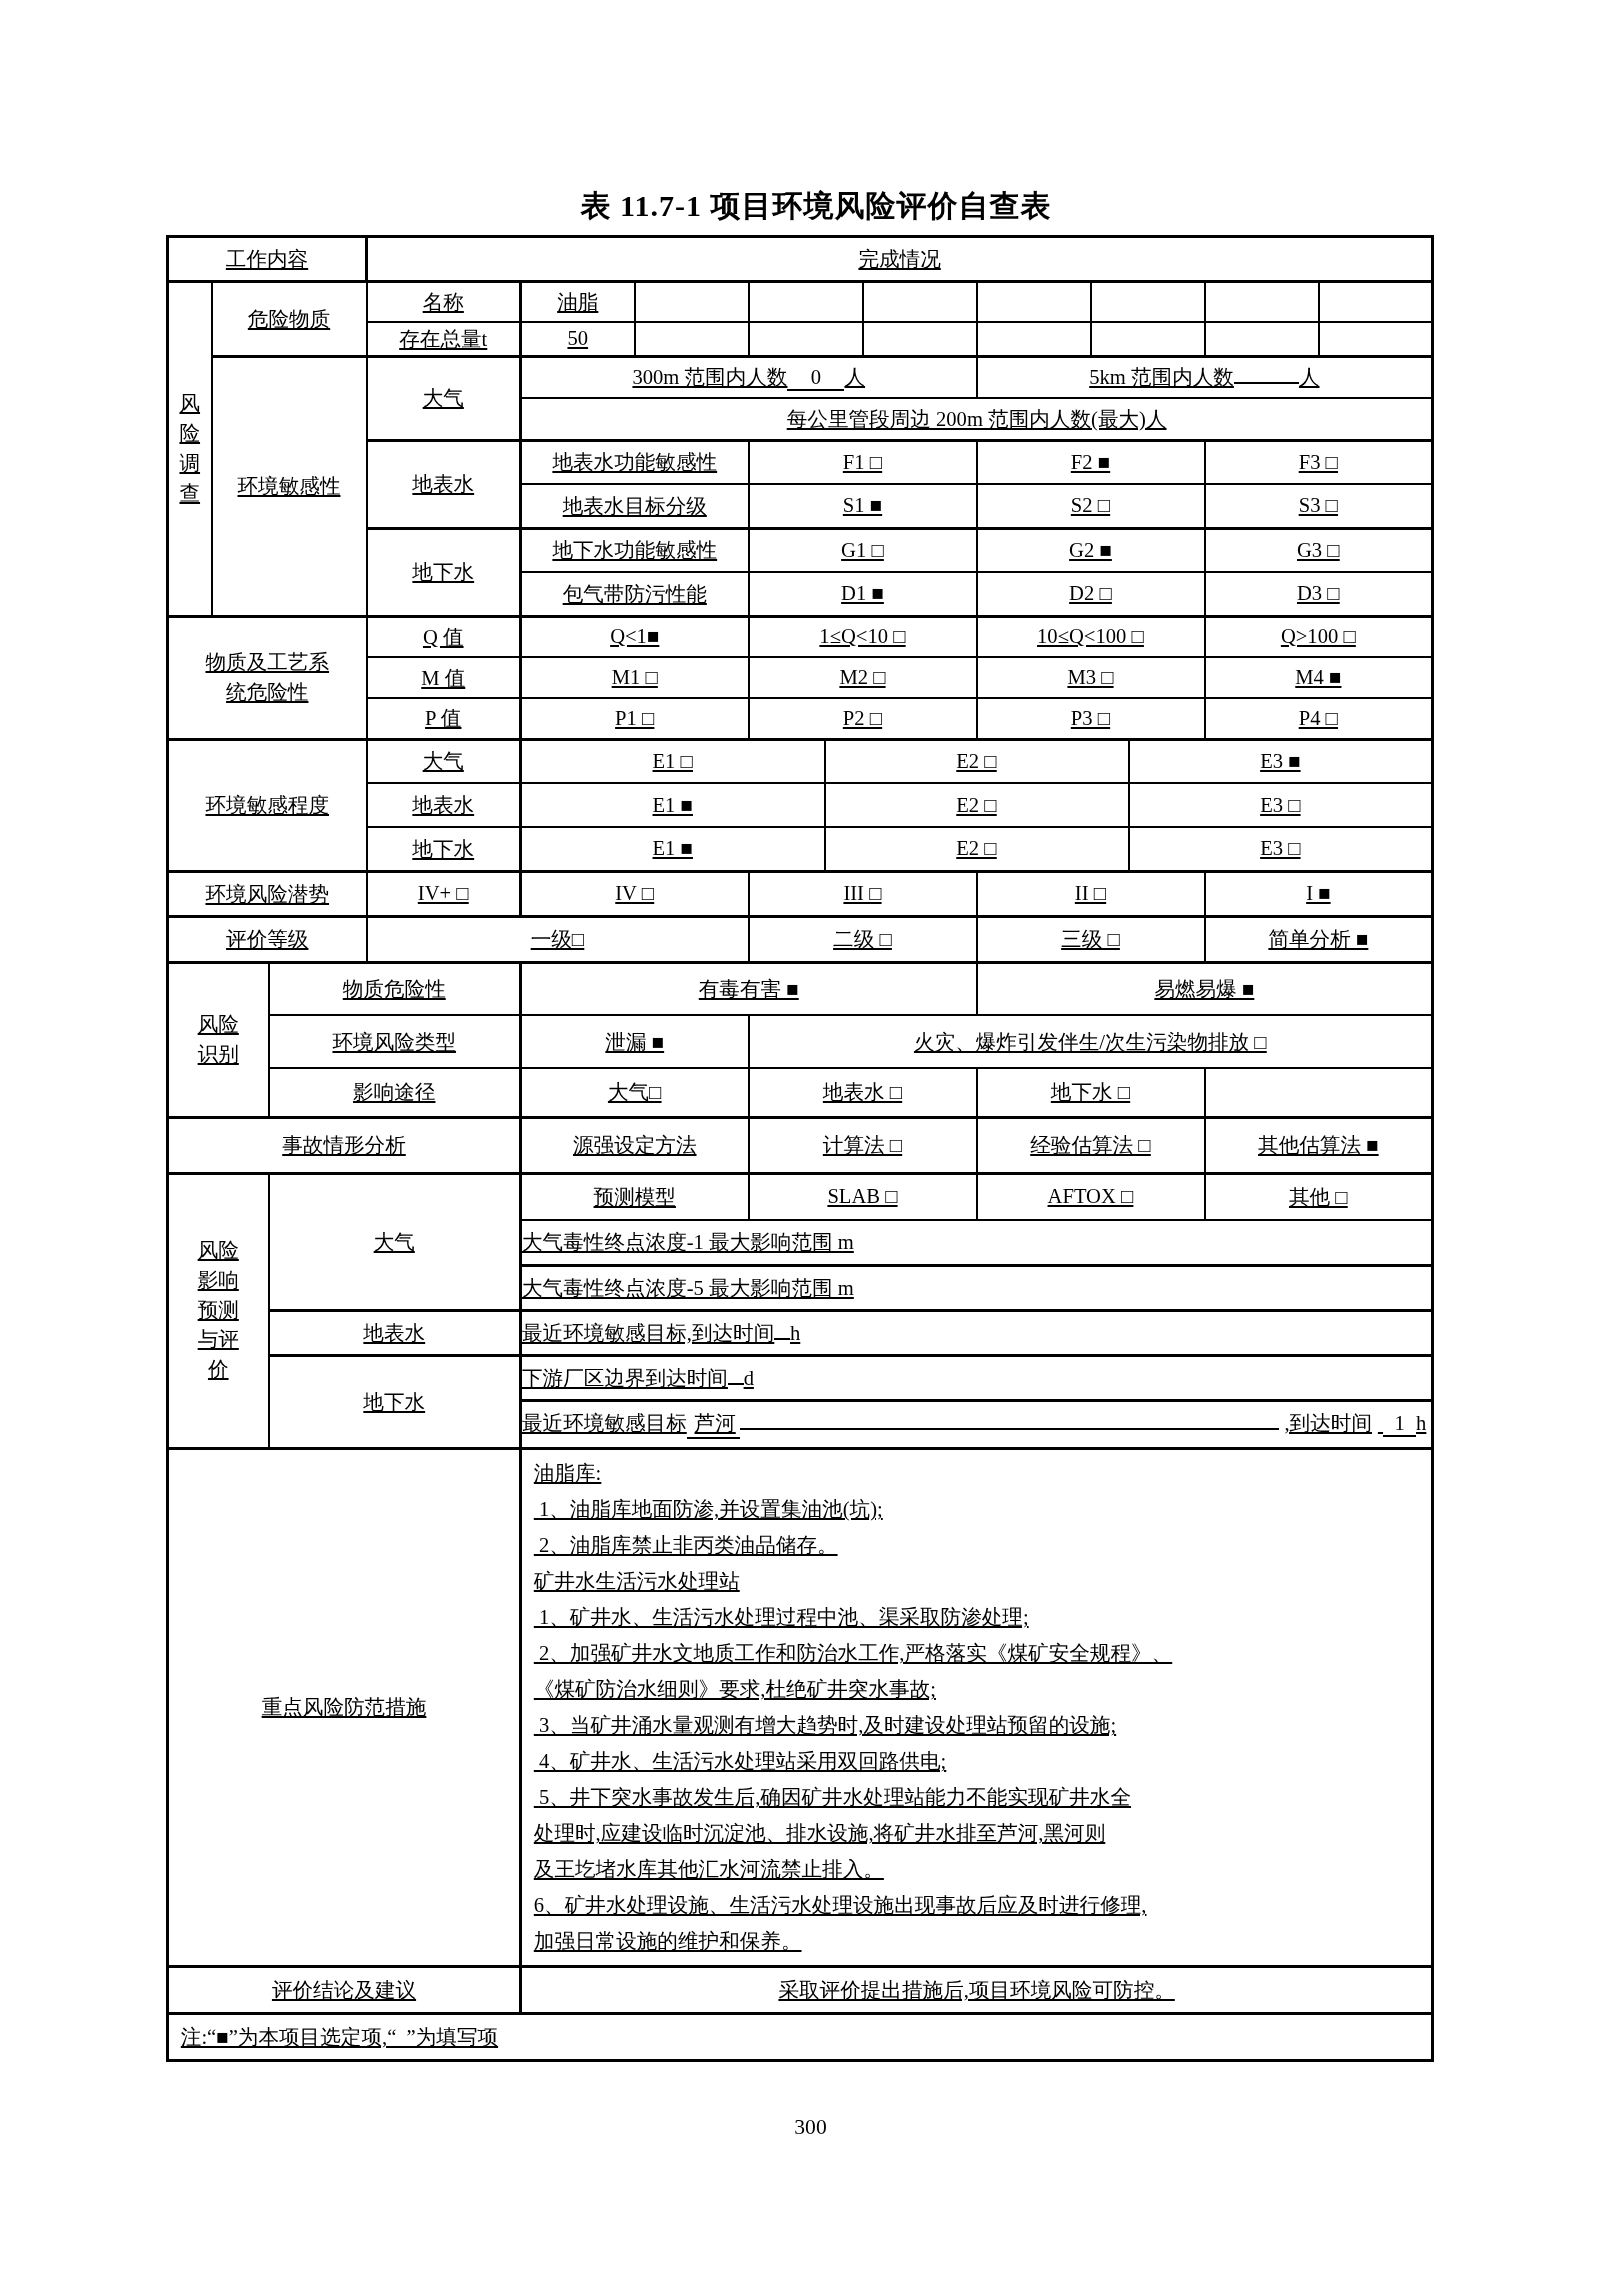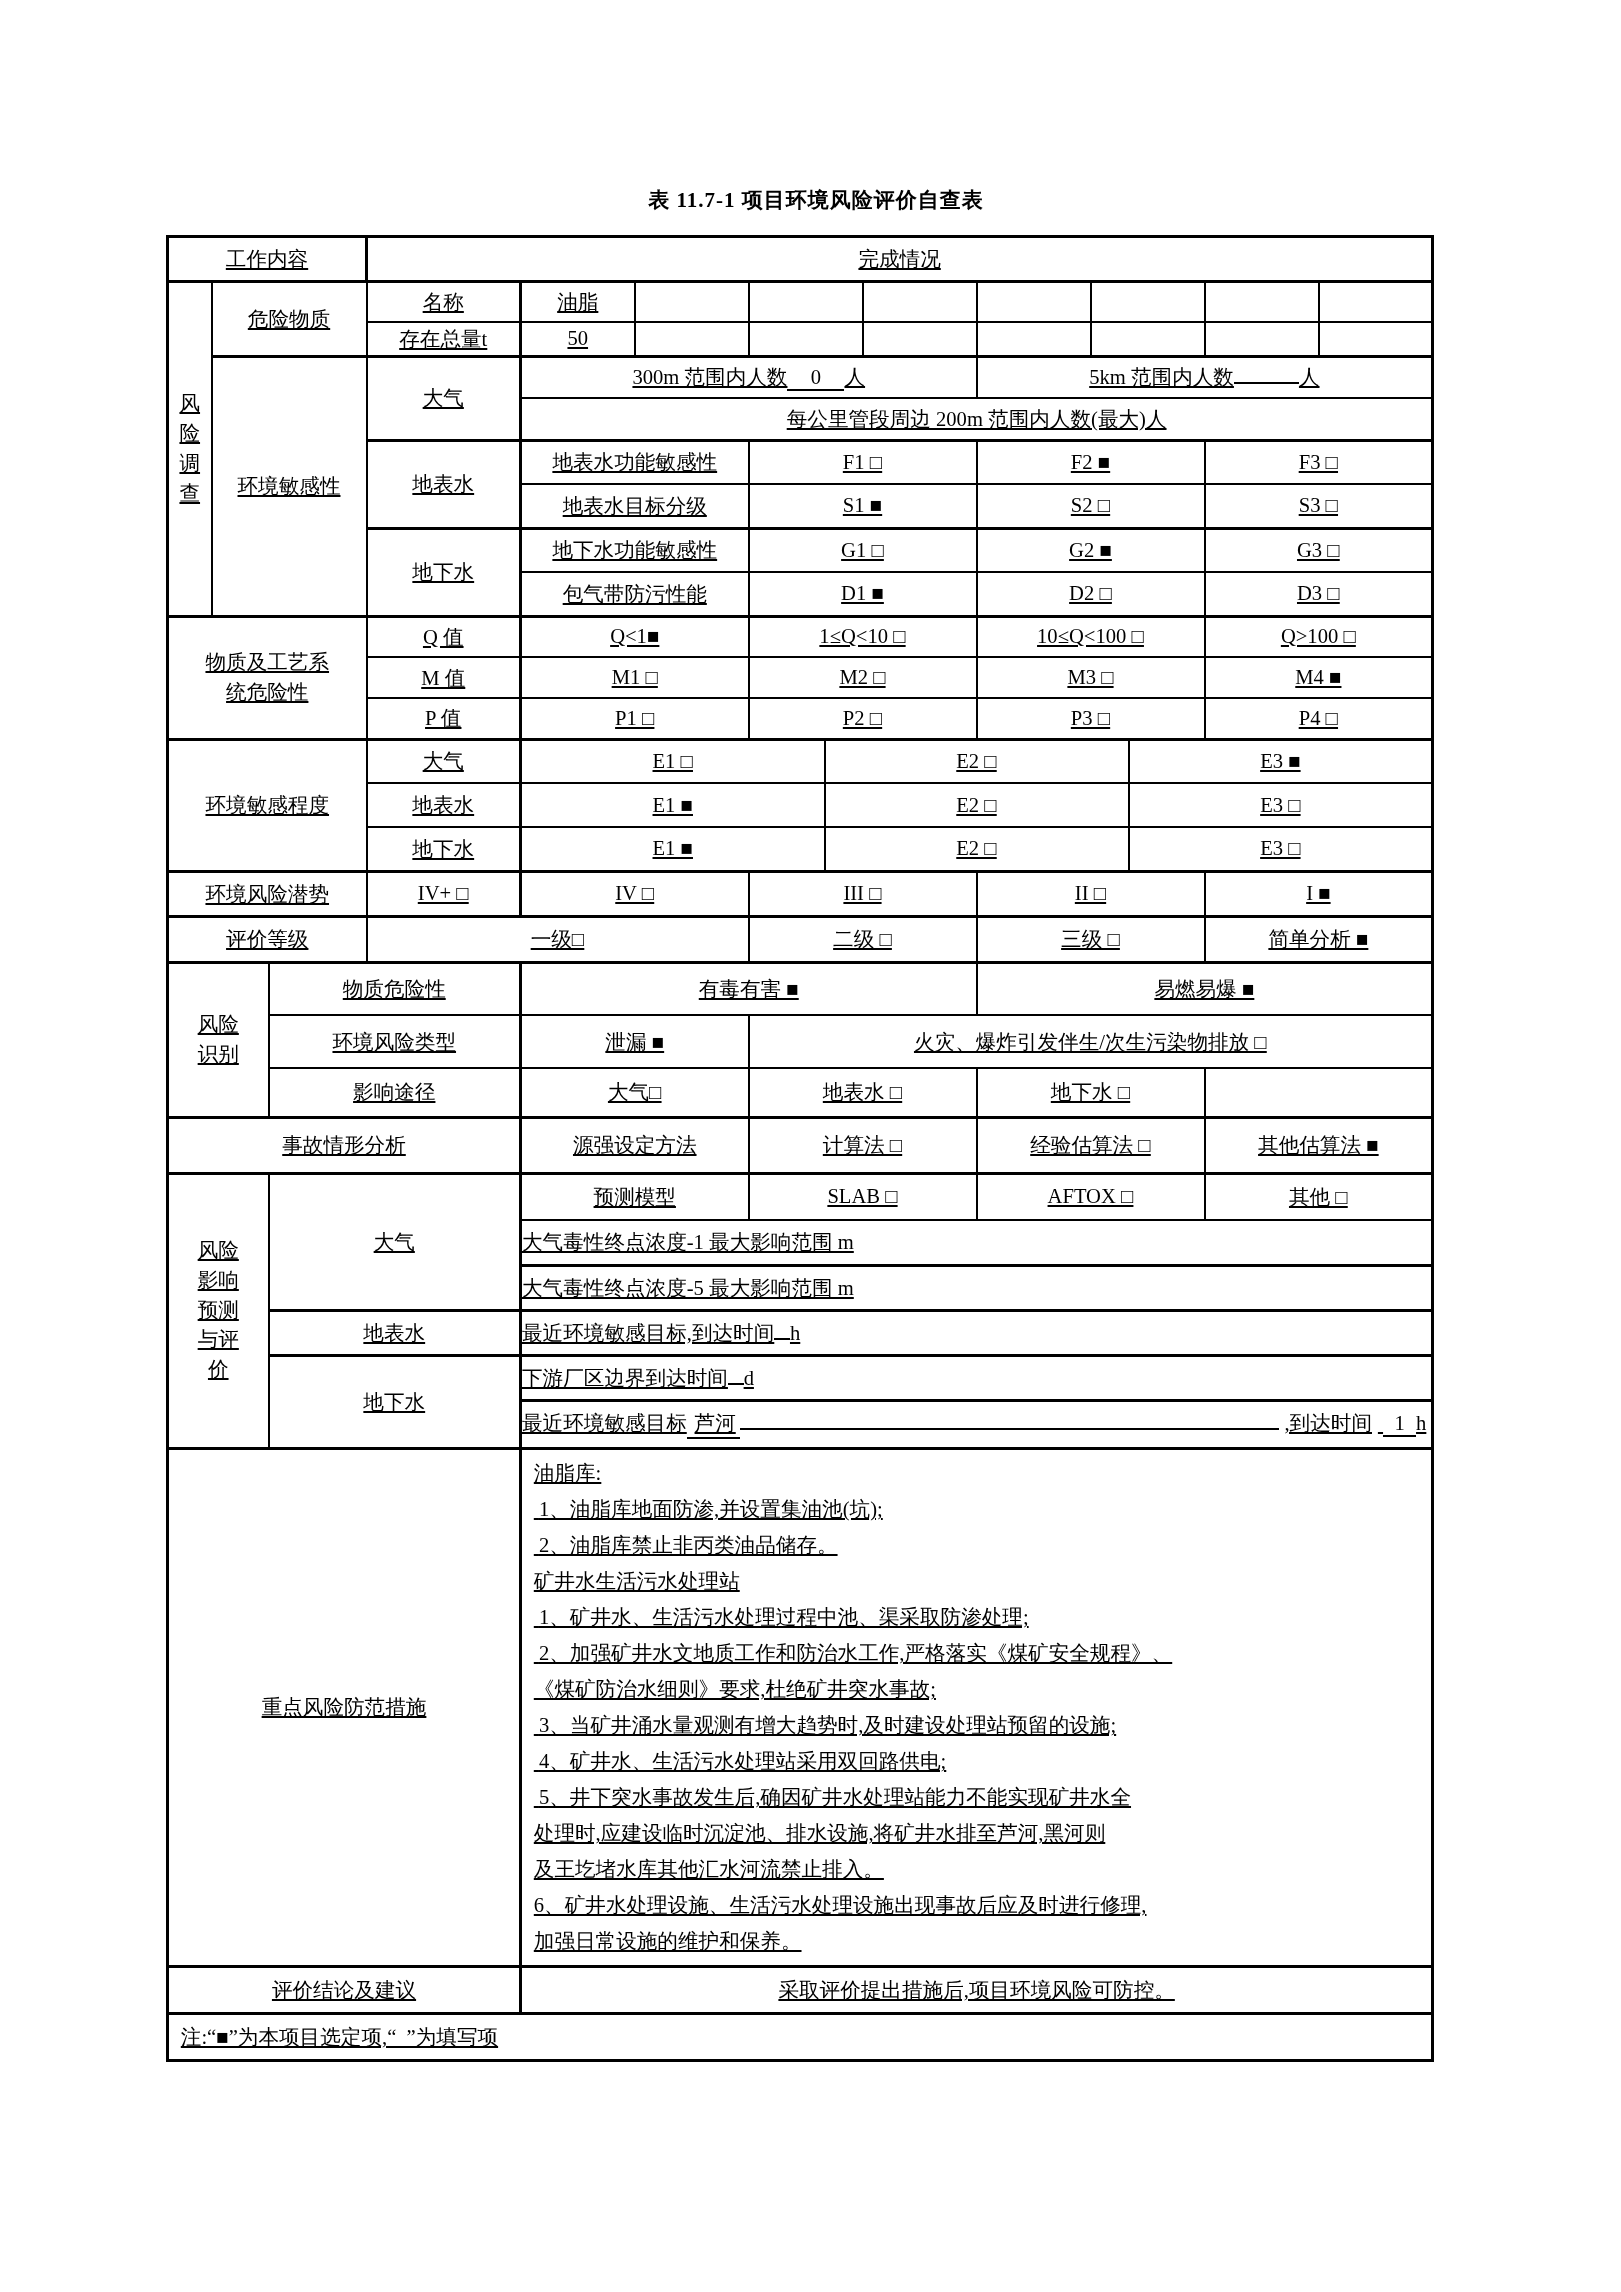--- a/index.html
+++ b/index.html
@@ -3,21 +3,21 @@
 <meta charset="utf-8">
 <style>
   html,body { margin:0; padding:0; background:#888; }
   .page {
     position:relative; width:1621px; height:2293px; background:#ffffff;
     font-family:"Liberation Serif","DejaVu Serif",serif; color:#000;
     margin:0 auto; overflow:hidden;
   }
   .doc-title {
     position:absolute; top:186px; left:182px; width:1268px;
-    text-align:center; font-size:21px; font-weight:bold; letter-spacing:1px;
+    text-align:center; font-size:30px; font-weight:bold; letter-spacing:1px;
   }
   table.main {
     position:absolute; top:235px; left:166px; width:1268px;
     border-collapse:collapse; table-layout:fixed;
     border:3.9px solid #000;
     text-decoration:underline;
   }
   td {
     border:2px solid #000;
     font-size:20.6px; text-align:center; vertical-align:middle;
@@ -329,14 +329,15 @@
       <td colspan="4">评价结论及建议</td>
       <td colspan="24" class="bl">采取评价提出措施后,项目环境风险可防控。</td>
     </tr>
 
     <tr class="tt" style="height:47px">
       <td colspan="28" class="notecell">注:“■”为本项目选定项,“_”为填写项</td>
     </tr>
   </tbody>
     </table>
 
+  <div class="page-num">300</div>
 </div>
 
 
 </body></html>

